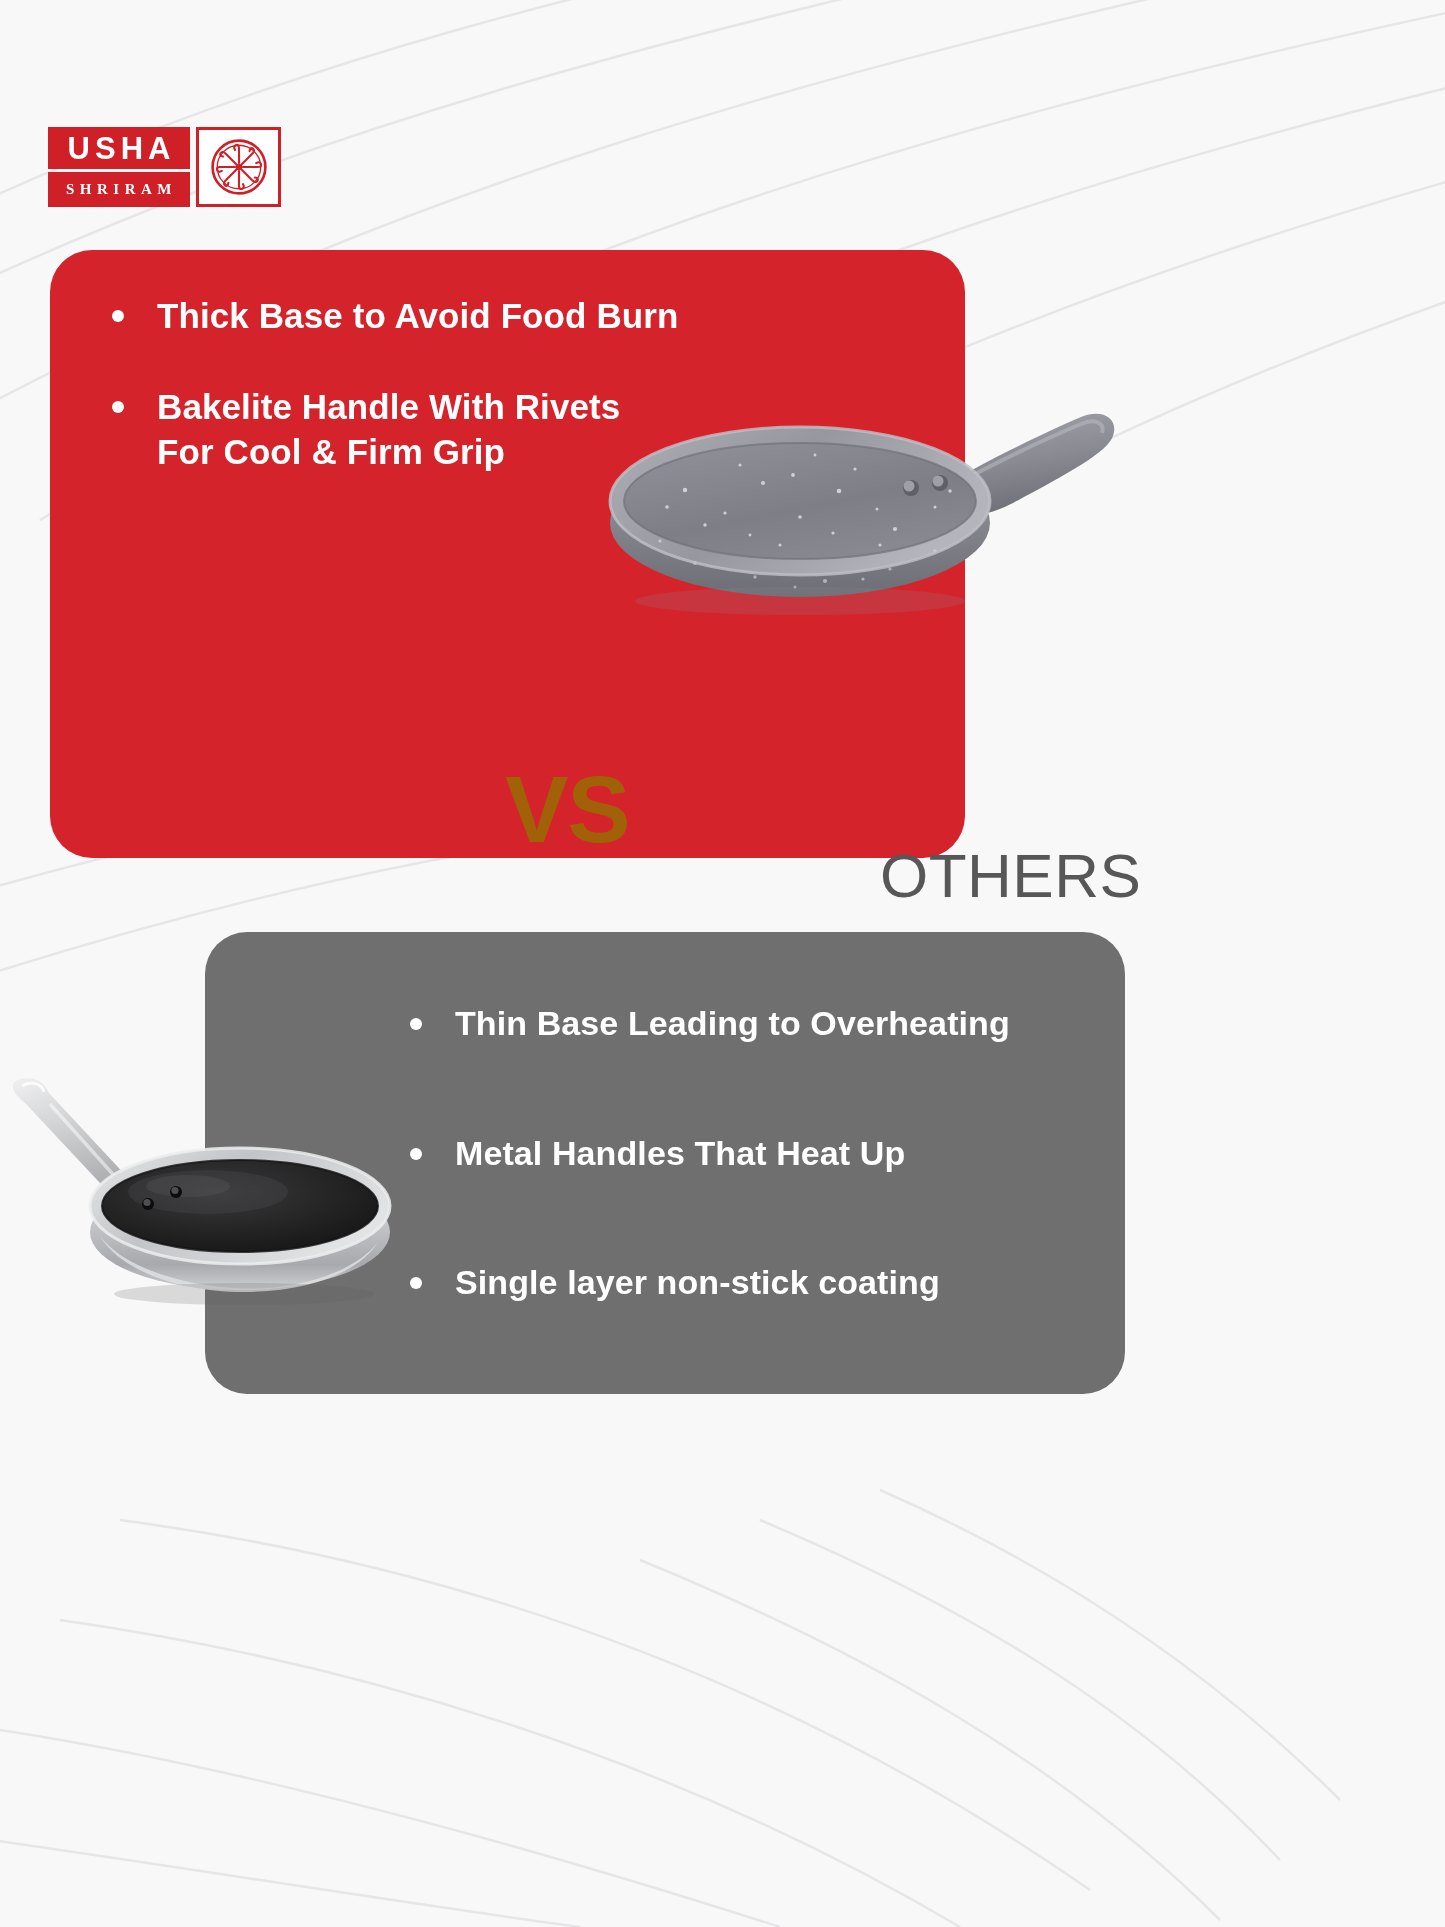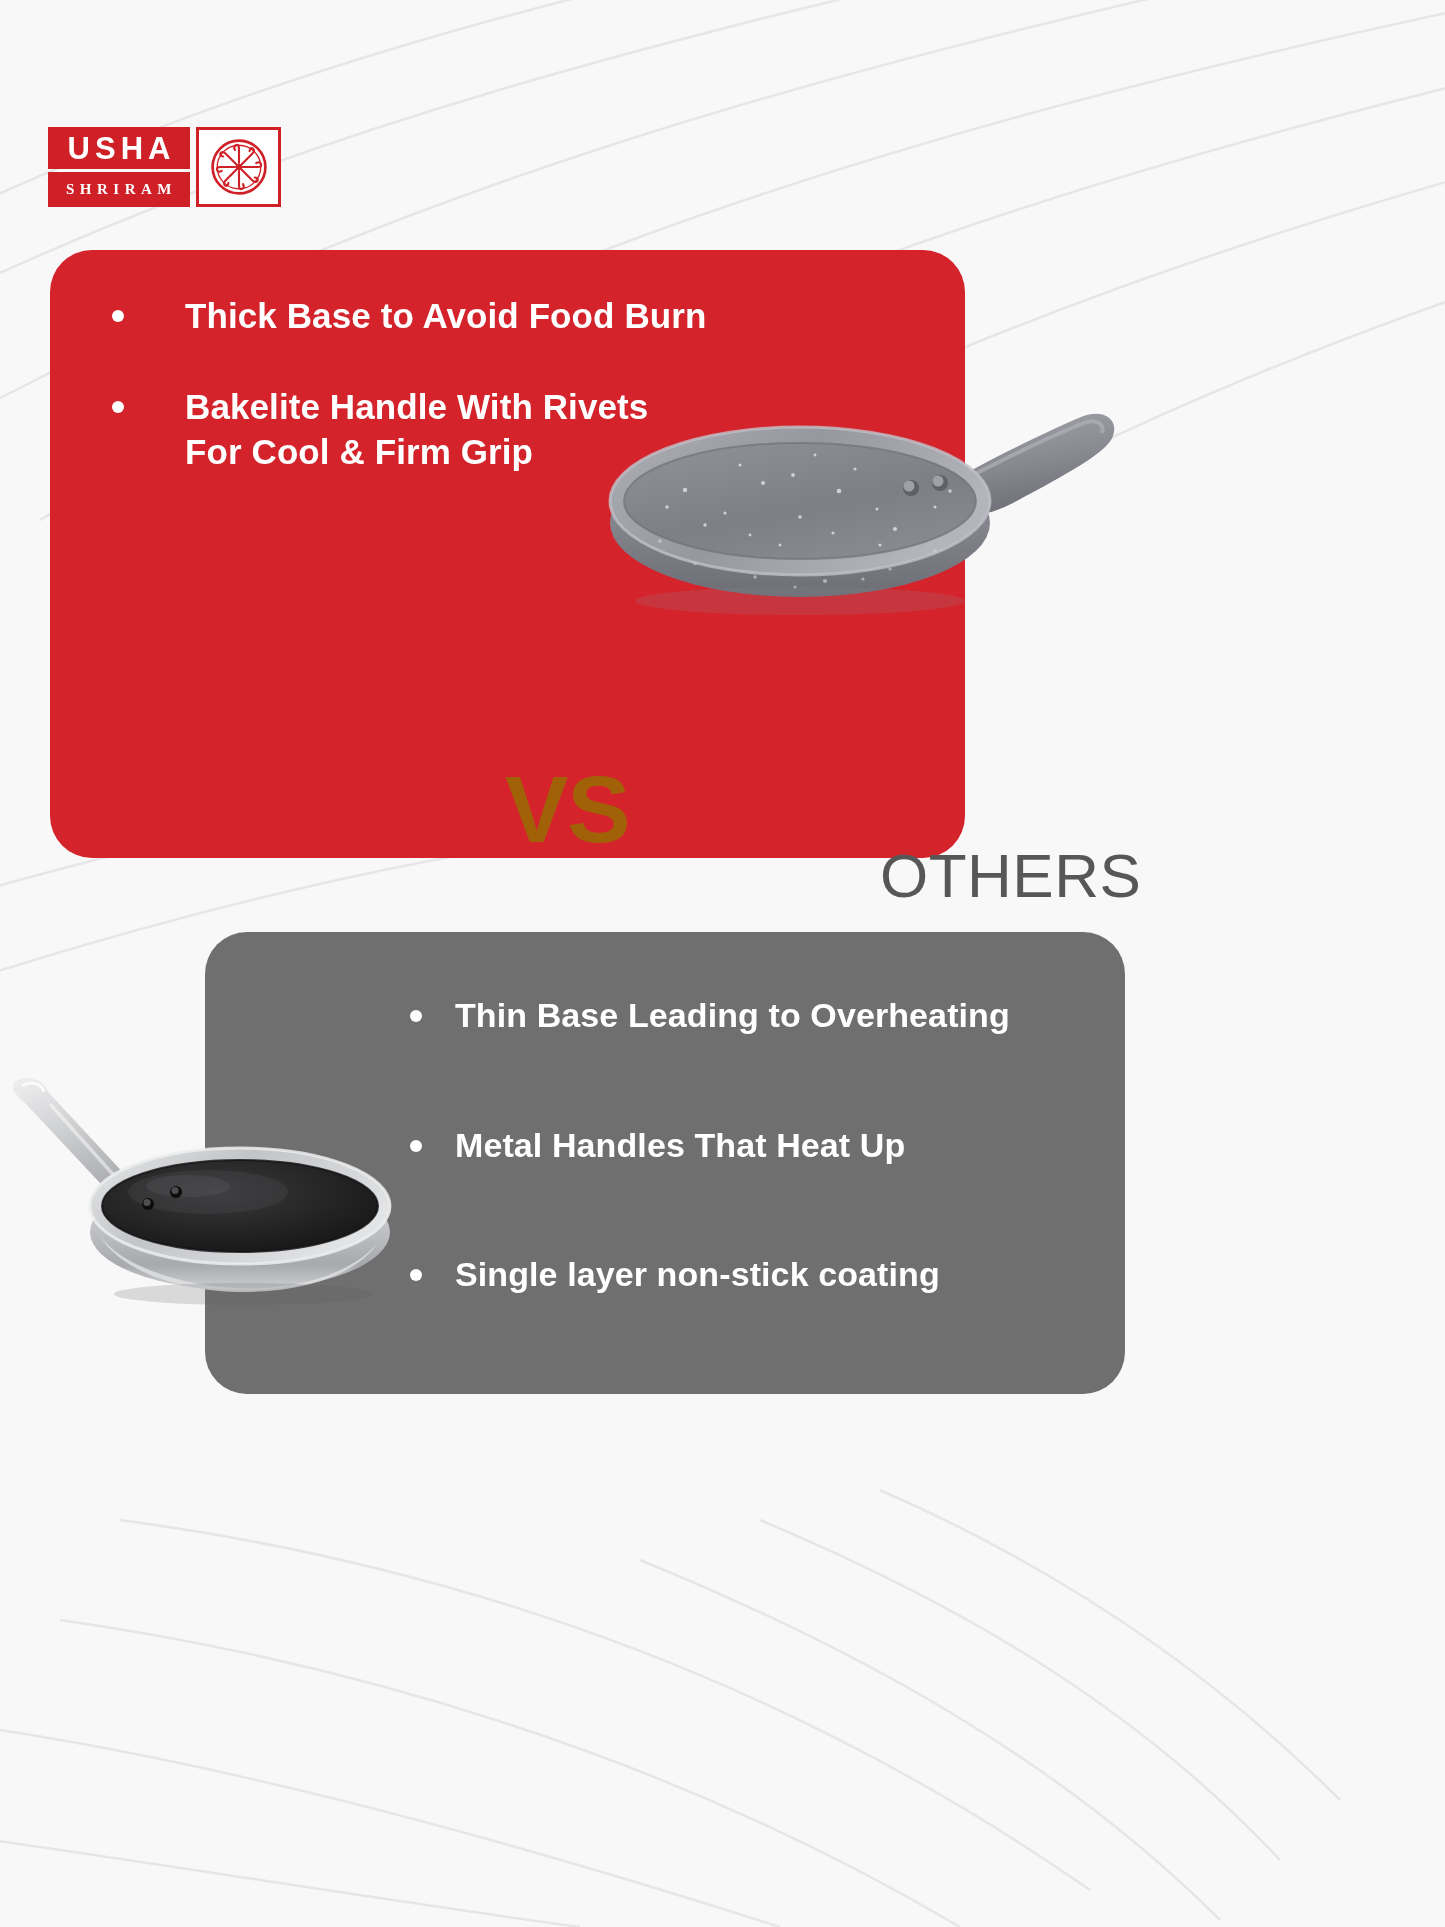--- a/index.html
+++ b/index.html
@@ -106,21 +106,20 @@
   }
   #red-list li {
     display: flex;
     align-items: flex-start;
     color: #ffffff;
     font-size: 35px;
     font-weight: bold;
     line-height: 1.28;
     letter-spacing: 0.1px;
     margin-bottom: 46px;
-    gap: 28px;
   }
   #red-list li:last-child { margin-bottom: 0; }
   .bullet-dot {
     flex: 0 0 auto;
     width: 12px;
     height: 12px;
     border-radius: 50%;
     background: #ffffff;
     margin-top: 16px;
     margin-right: 33px;
@@ -183,20 +182,21 @@
   }
   #grey-list li {
     display: flex;
     align-items: flex-start;
     color: #ffffff;
     font-size: 34px;
     font-weight: bold;
     line-height: 1.28;
     letter-spacing: 0.1px;
     margin-bottom: 86px;
+    margin-top: 8px;
   }
   #grey-list li:last-child { margin-bottom: 0; }
 
   
   #other-pan {
     position: absolute;
     left: 8px;
     top: 1060px;
     width: 400px;
     height: 250px;

